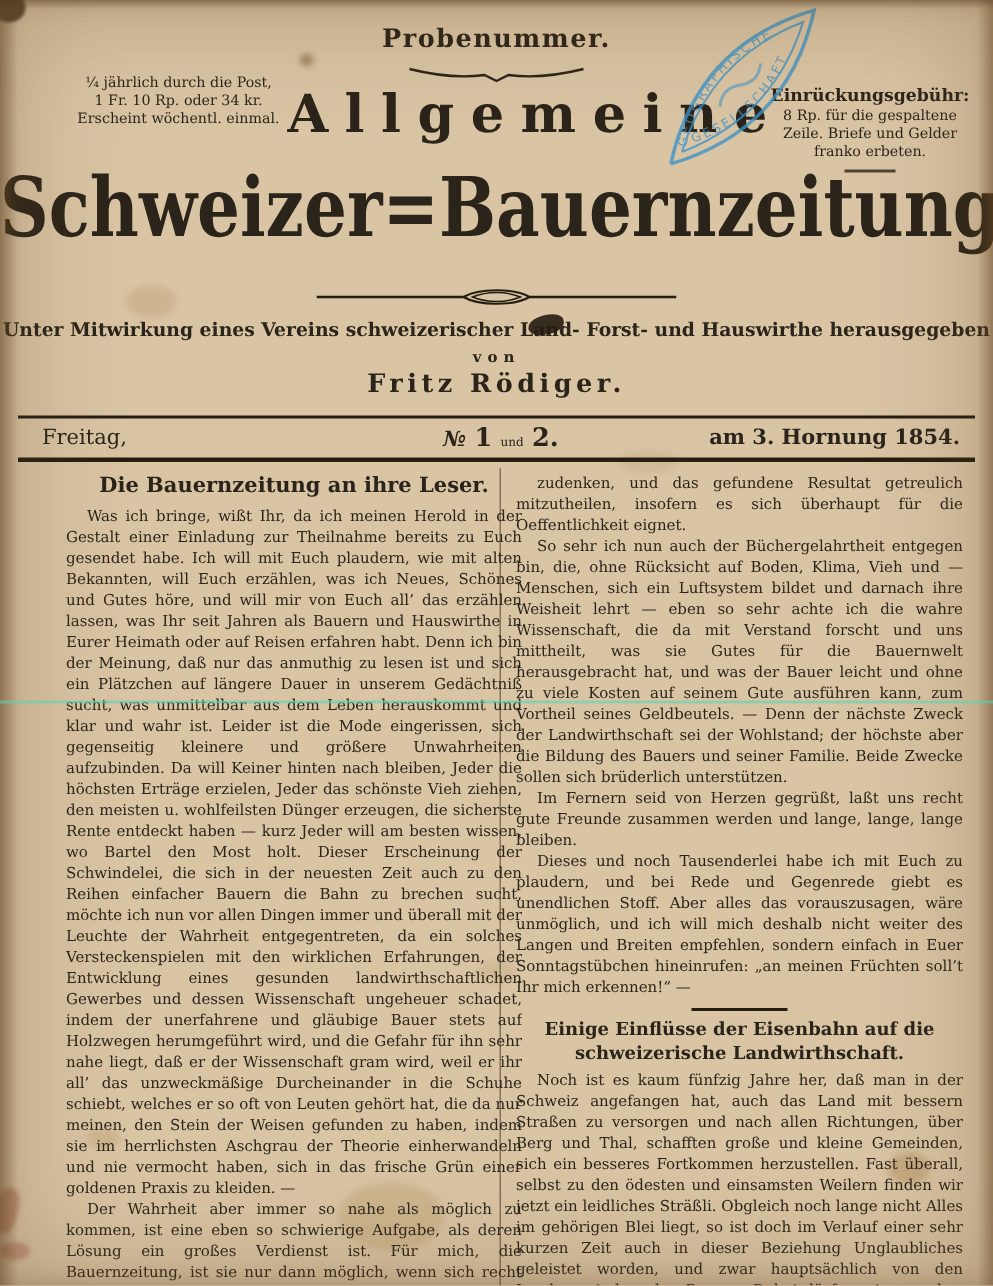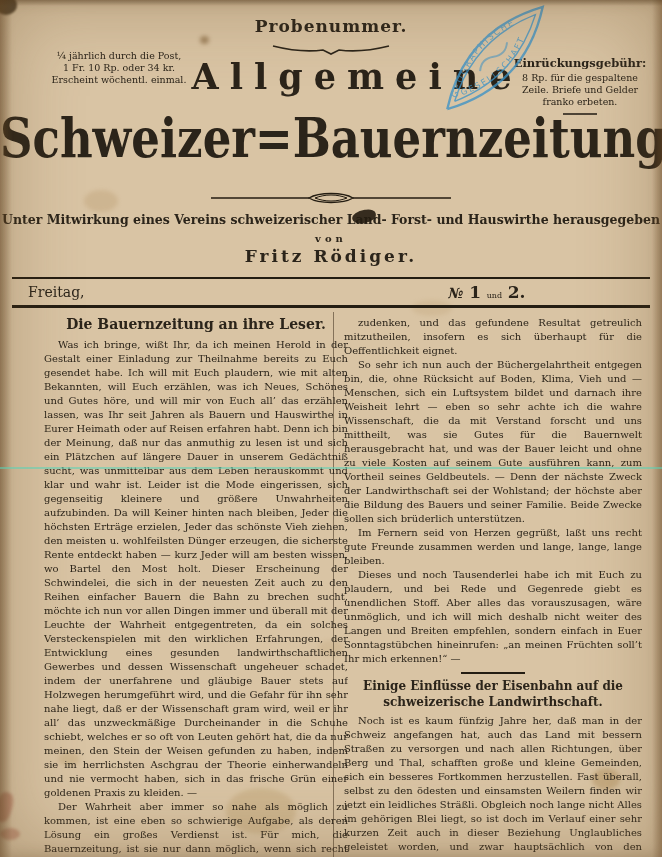--- a/index.html
+++ b/index.html
@@ -159,20 +159,21 @@
 
 <div class="subtitle">Unter Mitwirkung eines Vereins schweizerischer Land- Forst- und Hauswirthe herausgegeben</div>
 <div class="inkblot"></div>
 <div class="von">von</div>
 <div class="editor">Fritz Rödiger.</div>
 
 <div class="rule rule-a"></div>
 <div class="dateline">
   <div class="dl-day">Freitag,</div>
   <div class="dl-issue"><span class="sym">№</span>&nbsp;<span class="num">1</span>&nbsp;<span class="conj">und</span>&nbsp;<span class="num">2.</span></div>
+  <div class="dl-date">am 3. Hornung 1854.</div>
 </div>
 <div class="rule rule-b"></div>
 
 <div class="col-sep"></div>
 
 <div class="col col-left">
   <div class="headline">Die Bauernzeitung an ihre Leser.</div>
   <p>Was ich bringe, wißt Ihr, da ich meinen Herold in der Gestalt einer Einladung zur Theilnahme bereits zu Euch gesendet habe. Ich will mit Euch plaudern, wie mit alten Bekannten, will Euch erzählen, was ich Neues, Schönes und Gutes höre, und will mir von Euch all’ das erzählen lassen, was Ihr seit Jahren als Bauern und Hauswirthe in Eurer Heimath oder auf Reisen erfahren habt. Denn ich bin der Meinung, daß nur das anmuthig zu lesen ist und sich ein Plätzchen auf längere Dauer in unserem Gedächtniß sucht, was unmittelbar aus dem Leben herauskommt und klar und wahr ist. Leider ist die Mode eingerissen, sich gegenseitig kleinere und größere Unwahrheiten aufzubinden. Da will Keiner hinten nach bleiben, Jeder die höchsten Erträge erzielen, Jeder das schönste Vieh ziehen, den meisten u. wohlfeilsten Dünger erzeugen, die sicherste Rente entdeckt haben — kurz Jeder will am besten wissen, wo Bartel den Most holt. Dieser Erscheinung der Schwindelei, die sich in der neuesten Zeit auch zu den Reihen einfacher Bauern die Bahn zu brechen sucht, möchte ich nun vor allen Dingen immer und überall mit der Leuchte der Wahrheit entgegentreten, da ein solches Versteckenspielen mit den wirklichen Erfahrungen, der Entwicklung eines gesunden landwirthschaftlichen Gewerbes und dessen Wissenschaft ungeheuer schadet, indem der unerfahrene und gläubige Bauer stets auf Holzwegen herumgeführt wird, und die Gefahr für ihn sehr nahe liegt, daß er der Wissenschaft gram wird, weil er ihr all’ das unzweckmäßige Durcheinander in die Schuhe schiebt, welches er so oft von Leuten gehört hat, die da nur meinen, den Stein der Weisen gefunden zu haben, indem sie im herrlichsten Aschgrau der Theorie einherwandeln und nie vermocht haben, sich in das frische Grün einer goldenen Praxis zu kleiden. —</p>
   <p>Der Wahrheit aber immer so nahe als möglich zu kommen, ist eine eben so schwierige Aufgabe, als deren Lösung ein großes Verdienst ist. Für mich, die Bauernzeitung, ist sie nur dann möglich, wenn sich recht viele ehrlich und wahrdenkende Bauern aus allen Theilen des gemeinsamen Vaterlandes um mich schaaren, und im Privat- wie öffentlichen Leben sich befleißigen, klar berechnend über ihr Geschäft nach-</p>
 </div>

